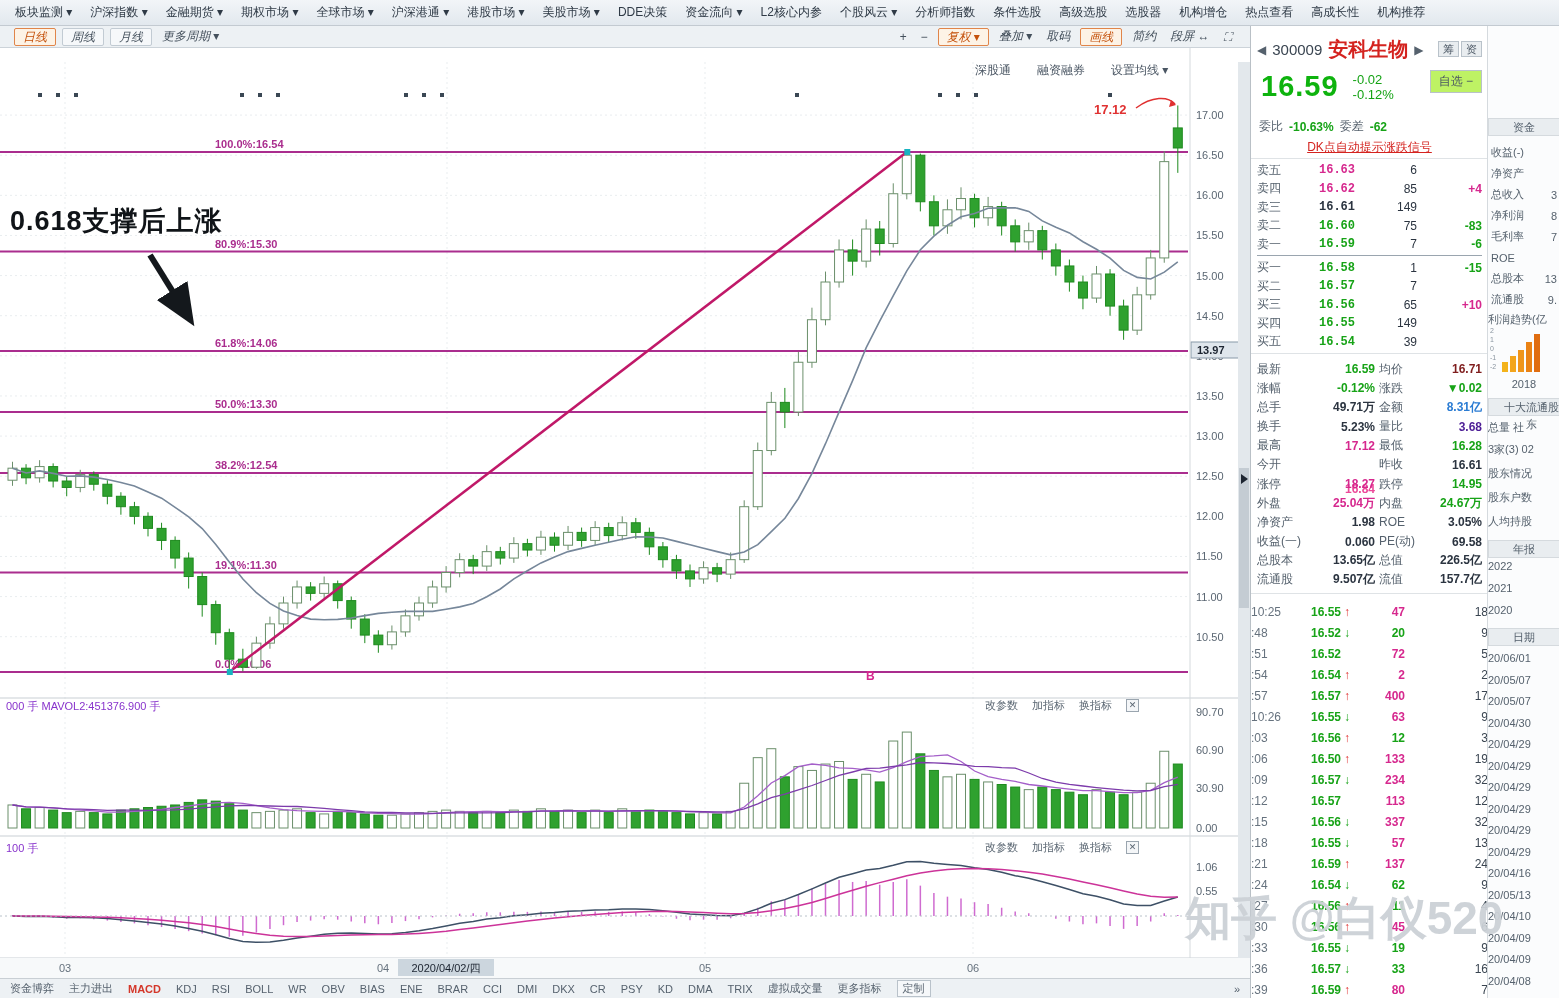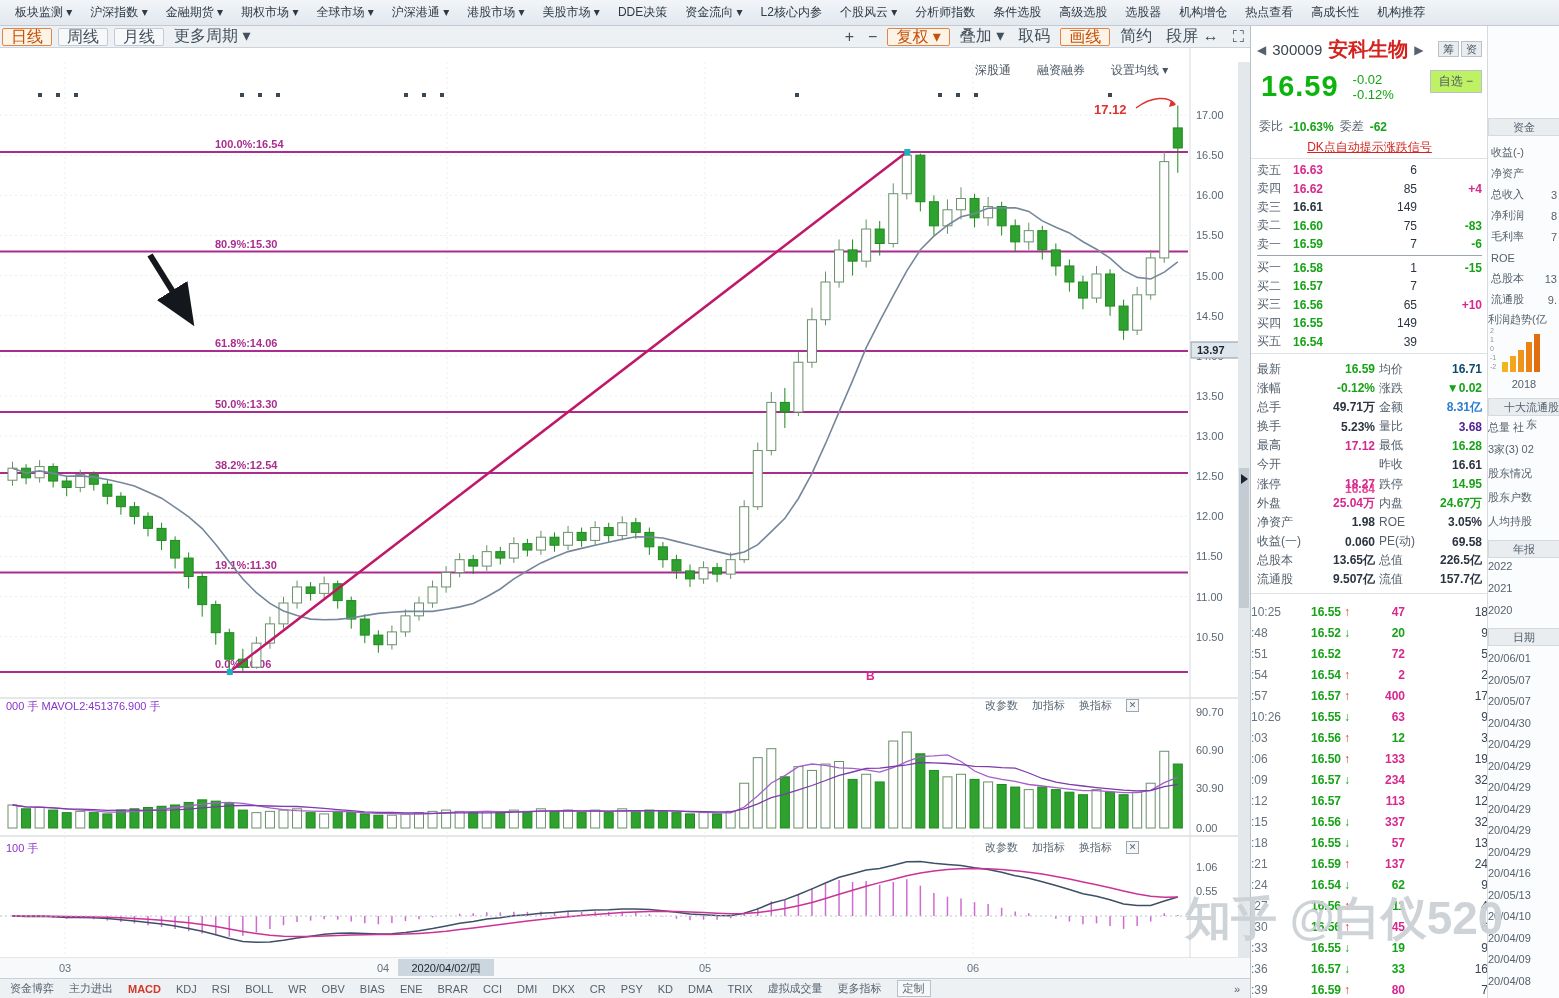--- a/index.html
+++ b/index.html
@@ -6,21 +6,21 @@
   *{box-sizing:border-box;}
   #app{position:relative;width:1559px;height:998px;background:#fff;overflow:hidden;
        font-family:"Liberation Sans","DejaVu Sans",sans-serif;color:#2b3440;}
   .abs{position:absolute;}
   
   #menubar{left:0;top:0;width:1559px;height:26px;background:linear-gradient(#f2f5f8,#e2e8ee);
            border-bottom:1px solid #c3cad1;display:flex;align-items:center;gap:4px;padding:0 8px;font-size:12px;color:#2f3a46;}
   .menu-item{padding:2px 7px;white-space:nowrap;cursor:default;}
   
   #toolbar{left:0;top:26px;width:1250px;height:22px;background:#edf1f4;border-bottom:1px solid #ccd3d9;
-           display:flex;align-items:center;gap:6px;padding:0 2px;font-size:16px;color:#44505c;}
+           display:flex;align-items:center;gap:6px;padding:0 14px;font-size:12px;color:#44505c;font-style:italic;}
   .tb-box{border:1px solid #c2cbd3;background:#f6f8fa;padding:0 8px;height:18px;line-height:16px;border-radius:2px;white-space:nowrap;}
   .tb-active{border-color:#e0854a;background:#fdf3e6;color:#c4500a;}
   .tb-plain{padding:0 4px;white-space:nowrap;}
   #toolbar .right{margin-left:auto;display:flex;align-items:center;gap:6px;}
   
   #chart-wrap{left:0;top:48px;width:1250px;height:930px;background:#fff;}
   #chart-links{left:975px;top:62px;display:flex;gap:26px;font-size:12px;color:#4a5663;z-index:5;}
   #fib-note{left:10px;top:203px;font-size:27px;font-weight:bold;color:#101418;letter-spacing:1px;z-index:5;}
   .pane-links{display:flex;gap:14px;font-size:11px;color:#5a6672;z-index:5;align-items:center;}
   .pane-label{font-size:11px;color:#8833cc;z-index:5;white-space:nowrap;}
@@ -45,21 +45,21 @@
   #p-last{font-size:29px;font-weight:bold;color:#0eb30e;letter-spacing:1px;}
   #p-chg{margin-left:14px;font-size:13px;color:#15a315;line-height:15px;}
   #watch-btn{position:absolute;right:6px;top:0;border:1px solid #b9c2ca;background:#bef264;padding:2px 8px;font-size:12px;color:#4a5663;}
   #p-weibi{top:92px;padding:0 8px;gap:6px;color:#55616d;}
   #p-weibi b{color:#17a317;font-weight:bold;}
   #p-dk{top:113px;justify-content:center;color:#d4231f;text-decoration:underline;font-size:12px;}
   #book{top:132px;left:0;width:237px;height:196px;display:flex;flex-direction:column;justify-content:space-around;
         border-top:1px solid #dfe3e6;border-bottom:1px solid #dfe3e6;padding:2px 6px;}
   .bk-row{display:flex;align-items:center;height:18px;}
   .bk-n{width:36px;color:#55616d;}
-  .bk-p{width:62px;text-align:left;font-weight:bold;}
+  .bk-p{width:62px;text-align:right;font-weight:bold;font-family:Liberation Mono, monospace;}
   .bk-v{width:62px;text-align:right;color:#2b3440;}
   .bk-d{flex:1;text-align:right;font-weight:bold;}
   #book-divider{height:1px;background:#9aa5af;margin:2px 0;}
   #stats{top:330px;left:0;width:237px;height:238px;display:flex;flex-direction:column;justify-content:space-between;padding:4px 6px;border-bottom:1px solid #dfe3e6;}
   .st-row{display:flex;height:18px;align-items:center;}
   .st-l{width:50px;color:#55616d;}
   .st-v{width:68px;text-align:right;font-weight:bold;}
   .st-l2{width:50px;color:#55616d;margin-left:4px;}
   .st-v2{flex:1;text-align:right;font-weight:bold;}
   #ticks{top:572px;left:0;width:237px;height:400px;}
@@ -576,20 +576,21 @@
         <text x="705" y="924" font-size="11" fill="#66727e" text-anchor="middle">05</text>
         <text x="973" y="924" font-size="11" fill="#66727e" text-anchor="middle">06</text>
       </svg>
   </div>
 
   <div id="chart-links" class="abs">
       <span>深股通</span>
       <span>融资融券</span>
       <span>设置均线 ▾</span>
     </div>
+  <div id="fib-note" class="abs">0.618支撑后上涨</div>
 
   <div class="abs pane-label" style="left:6px;top:699px;">000 手 MAVOL2:451376.900 手</div>
   <div class="abs pane-links" style="left:985px;top:698px;" id="vol-links">
       <span>改参数</span>
       <span>加指标</span>
       <span>换指标</span>
       <span class="x-box">✕</span>
     </div>
   <div class="abs pane-label" style="left:6px;top:841px;">100 手</div>
   <div class="abs pane-links" style="left:985px;top:840px;" id="macd-links">
@@ -710,21 +711,21 @@
           <span class="bk-p" style="color: rgb(23, 163, 23);">16.54</span>
           <span class="bk-v">39</span>
           <span class="bk-d" style="color: rgb(43, 52, 64);"></span>
         </div>
       </div>
     <div id="stats" class="abs">
         <div class="st-row">
           <span class="st-l">最新</span>
           <span class="st-v" style="color: rgb(23, 163, 23);">16.59</span>
           <span class="st-l2">均价</span>
-          <span class="st-v2" style="color: #0c4a6e;">16.71</span>
+          <span class="st-v2" style="color: #7f1d1d;">16.71</span>
         </div>
         <div class="st-row">
           <span class="st-l">涨幅</span>
           <span class="st-v" style="color: rgb(23, 163, 23);">-0.12%</span>
           <span class="st-l2">涨跌</span>
           <span class="st-v2" style="color: rgb(23, 163, 23);">▼0.02</span>
         </div>
         <div class="st-row">
           <span class="st-l">总手</span>
           <span class="st-v" style="color: rgb(43, 52, 64);">49.71万</span>

